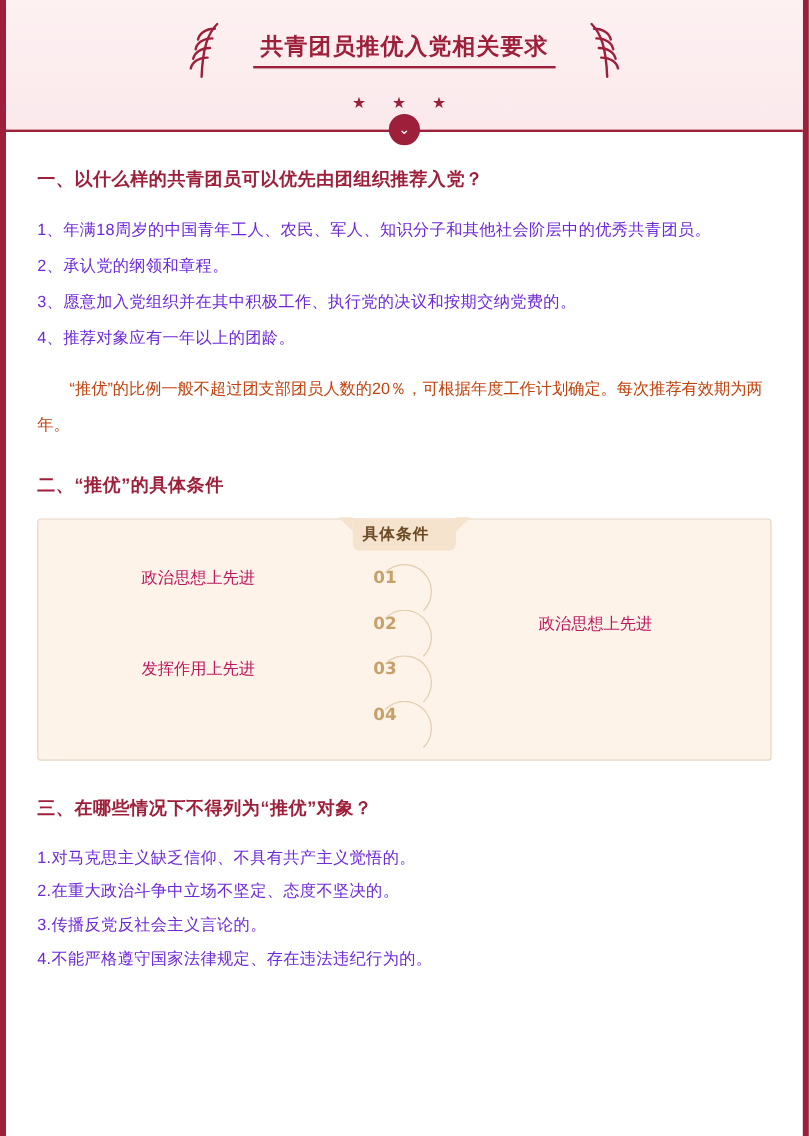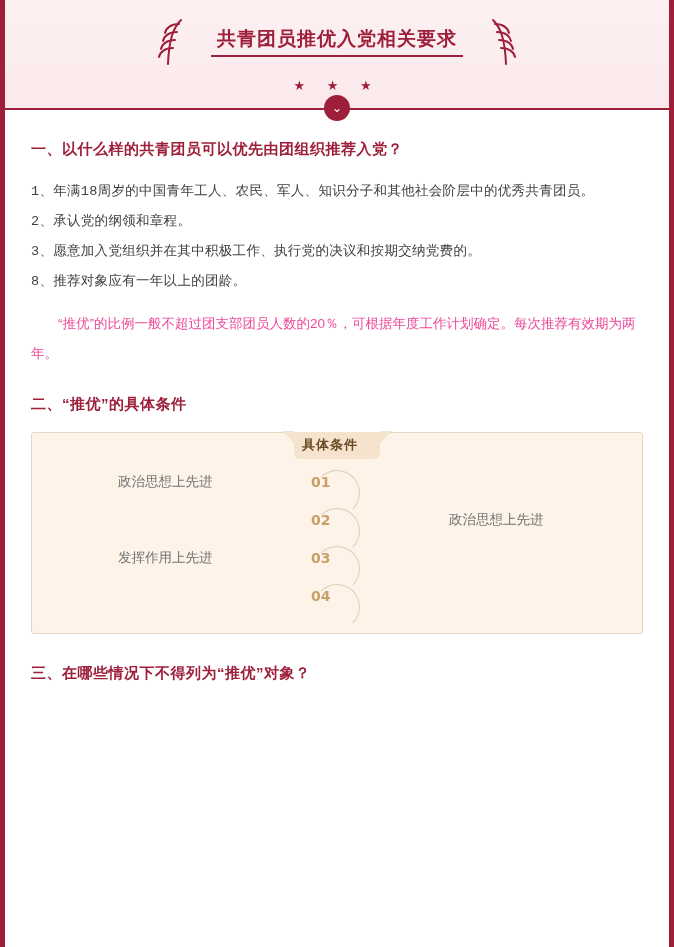--- a/index.html
+++ b/index.html
@@ -86,24 +86,23 @@
   }
   .sec-title {
     font-size: 15px;
     font-weight: bold;
     color: #9e1f3a;
     margin: 0 0 18px 0;
     letter-spacing: 0.5px;
   }
   .list-item {
     font-size: 13.5px;
-    color: #404040;
+    color: #6d28d9;
     line-height: 30px;
     letter-spacing: 0.3px;
-    font-family: Liberation Mono, monospace;
   }
   
   .notice-head {
     margin-top: 26px;
     display: flex;
     align-items: center;
     gap: 8px;
   }
   .notice-label {
     font-size: 14px;
@@ -117,21 +116,21 @@
     background: linear-gradient(135deg, #f7d9dd 0%, #f3c3ca 60%, #ffffff 100%);
     border-radius: 2px 10px 2px 10px;
   }
   .notice-body {
     margin-top: 12px;
   }
   .notice-body p {
     margin: 0;
     text-indent: 2em;
     font-size: 13.5px;
-    color: #ec4899;
+    color: #c2410c;
     line-height: 30px;
   }
   
   .cond-wrap {
     position: relative;
     margin-top: 18px;
     background: #fdf3e9;
     border: 1px solid #e7d6c2;
     border-radius: 3px;
     height: 200px;
@@ -195,21 +194,21 @@
     width: 46px;
     height: 46px;
     border: 1px solid #e2cdae;
     border-radius: 50%;
     border-left-color: transparent;
     border-bottom-color: transparent;
     box-sizing: border-box;
   }
   .cond-text {
     font-size: 13.5px;
-    color: #737373;
+    color: #be185d;
     width: 50%;
     box-sizing: border-box;
   }
   .cond-text.left {
     text-align: left;
     padding-left: 86px;
   }
   .cond-text.right {
     text-align: left;
     padding-left: 0;
@@ -262,21 +261,21 @@
     <div class="chevron-badge">⌄</div>
   </div>
 
   <div class="content">
 
     <h2 class="sec-title">一、以什么样的共青团员可以优先由团组织推荐入党？</h2>
     <div>
       <div class="list-item">1、年满18周岁的中国青年工人、农民、军人、知识分子和其他社会阶层中的优秀共青团员。</div>
       <div class="list-item">2、承认党的纲领和章程。</div>
       <div class="list-item">3、愿意加入党组织并在其中积极工作、执行党的决议和按期交纳党费的。</div>
-      <div class="list-item">8、推荐对象应有一年以上的团龄。</div>
+      <div class="list-item">4、推荐对象应有一年以上的团龄。</div>
     </div>
 
     <div class="notice-body">
       <p>“推优”的比例一般不超过团支部团员人数的20％，可根据年度工作计划确定。每次推荐有效期为两年。</p>
     </div>
 
     <h2 class="sec-title" style="margin-top:26px;">二、“推优”的具体条件</h2>
     <div class="cond-wrap">
       <div class="cond-tab">具体条件</div>
       <div class="cond-rows">
@@ -298,16 +297,22 @@
 
         <div class="cond-row">
           <div class="cond-num">04</div>
         </div>
 
       </div>
     </div>
 
     <div class="sec3">
       <h2 class="sec-title">三、在哪些情况下不得列为“推优”对象？</h2>
+      <div>
+        <div class="list-item">1.对马克思主义缺乏信仰、不具有共产主义觉悟的。</div>
+        <div class="list-item">2.在重大政治斗争中立场不坚定、态度不坚决的。</div>
+        <div class="list-item">3.传播反党反社会主义言论的。</div>
+        <div class="list-item">4.不能严格遵守国家法律规定、存在违法违纪行为的。</div>
+      </div>
     </div>
 
   </div>
 </div>
 
 </body></html>

